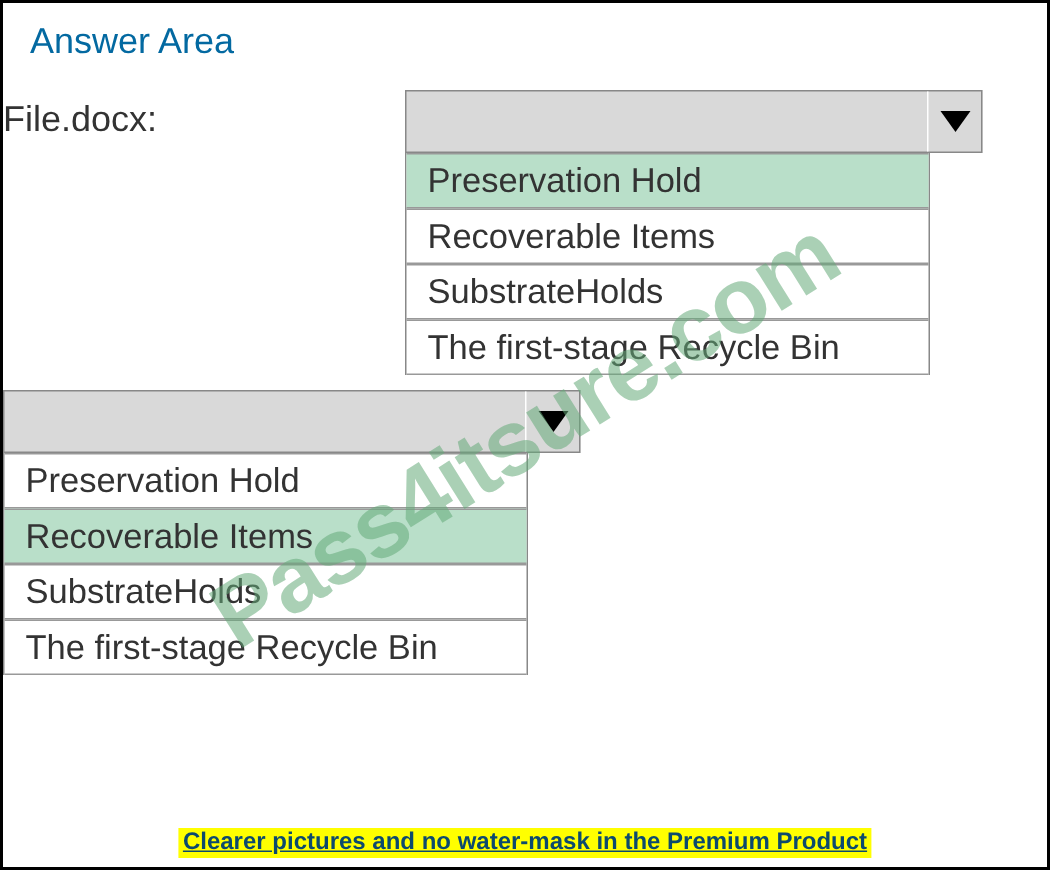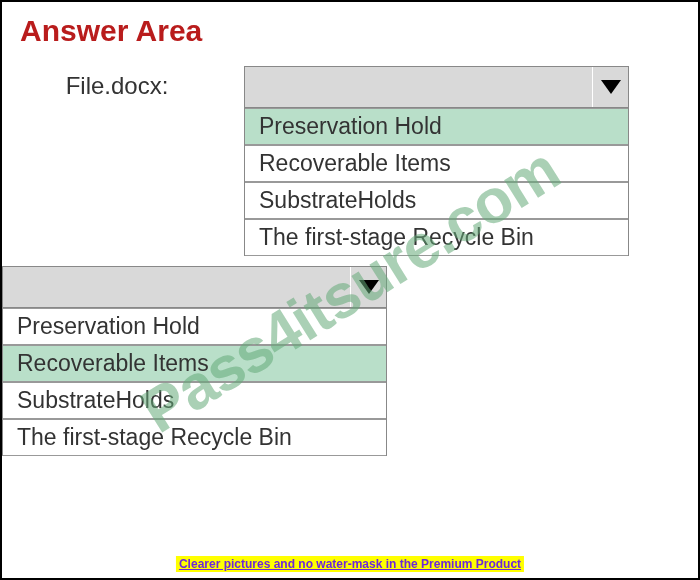--- a/index.html
+++ b/index.html
@@ -6,33 +6,33 @@
     body {
       width: 700px;
       height: 580px;
       font-family: Arial, sans-serif;
       background: #fff;
       position: relative;
       border: 2px solid #000;
       overflow: hidden;
     }
     .title {
-      font-size: 30px;
-      font-weight: bold;
-      color: #b91c1c;
+      font-size: 24px;
+      font-weight: normal;
+      color: #0369a1;
       padding: 12px 18px 18px 18px;
     }
     .form-row {
       display: flex;
       align-items: flex-start;
       margin-bottom: 0;
     }
     .form-label {
-      width: 242px;
-      text-align: center;
+      width: 268px;
+      text-align: left;
       font-size: 24px;
       color: #333;
       padding-right: 12px;
       padding-top: 6px;
     }
     .dropdown-wrapper {
       position: relative;
     }
     .dropdown-header {
       width: 385px;
@@ -53,21 +53,21 @@
       border-left: 1px solid #fff;
     }
     .triangle-down {
       width: 0;
       height: 0;
       border-left: 10px solid transparent;
       border-right: 10px solid transparent;
       border-top: 14px solid #000;
     }
     .dropdown-list {
-      width: 385px;
+      width: 350px;
       background: #fff;
       border-left: 1px solid #888;
       border-right: 1px solid #888;
     }
     .dropdown-item {
       padding: 4px 10px 4px 14px;
       font-size: 23px;
       color: #333;
       border-bottom: 1px solid #999;
       border-top: 1px solid #999;
@@ -91,23 +91,23 @@
       white-space: nowrap;
       letter-spacing: -1px;
       font-family: Arial, sans-serif;
     }
     .footer-banner {
       position: absolute;
       bottom: 6px;
       left: 50%;
       transform: translateX(-50%);
       background: #ffff00;
-      color: #6d28d9;
+      color: #0c4a6e;
       font-weight: bold;
-      font-size: 12px;
+      font-size: 16px;
       text-decoration: underline;
       padding: 1px 3px;
       white-space: nowrap;
     }
   </style>
 </head>
 <body>
 
 <div class="title">Answer Area</div>
 

